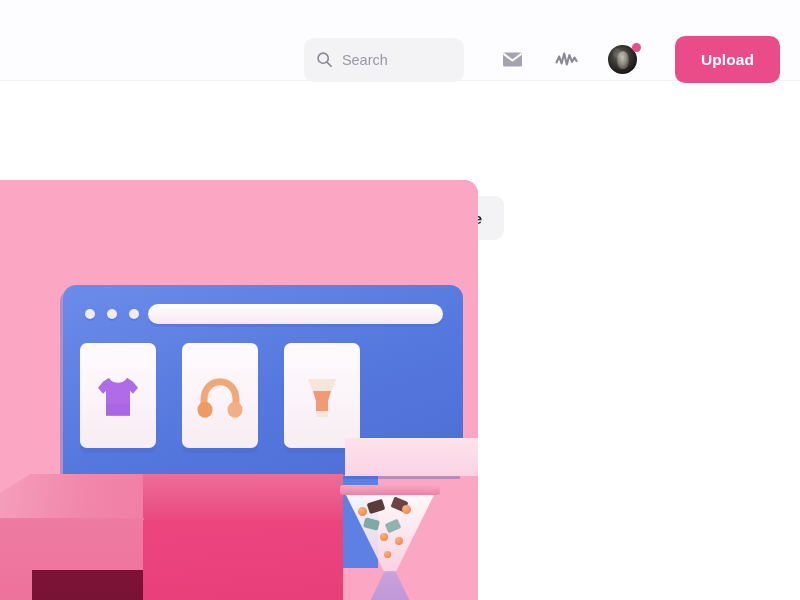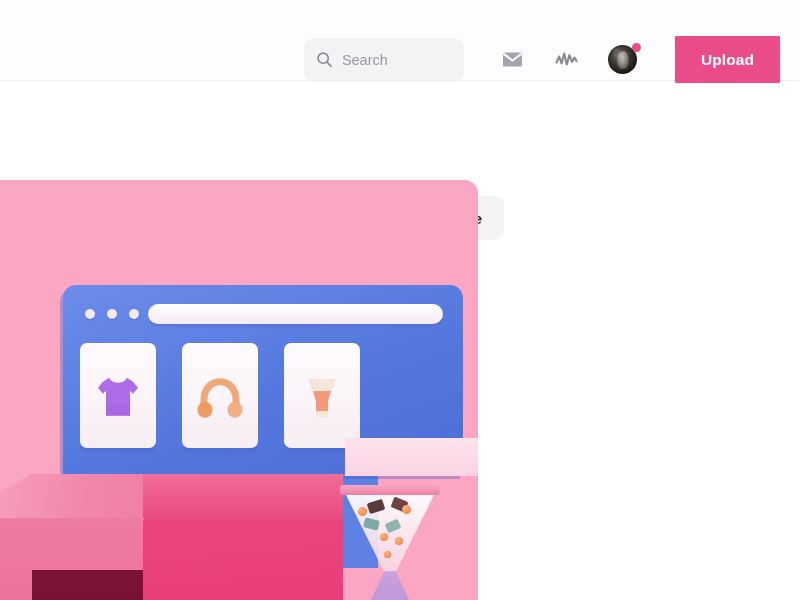--- a/index.html
+++ b/index.html
@@ -76,21 +76,21 @@
   .notif-dot {
     position: absolute; right: -4px; top: -2px;
     width: 9px; height: 9px; border-radius: 50%;
     background: #EA4C89;
   }
 
   .upload-btn {
     height: 47px; padding: 1px 26px;
     background: #EA4C89;
     color: #FFFFFF;
-    border: none; border-radius: 1px;
+    border: none; border-radius: 10px;
     font-family: "Liberation Sans", sans-serif;
     font-size: 15.5px; font-weight: 700;
     letter-spacing: .1px;
     cursor: pointer;
   }
 
   
   .title-row {
     position: absolute; top: 81px; left: 0;
     width: 800px; height: 99px;

